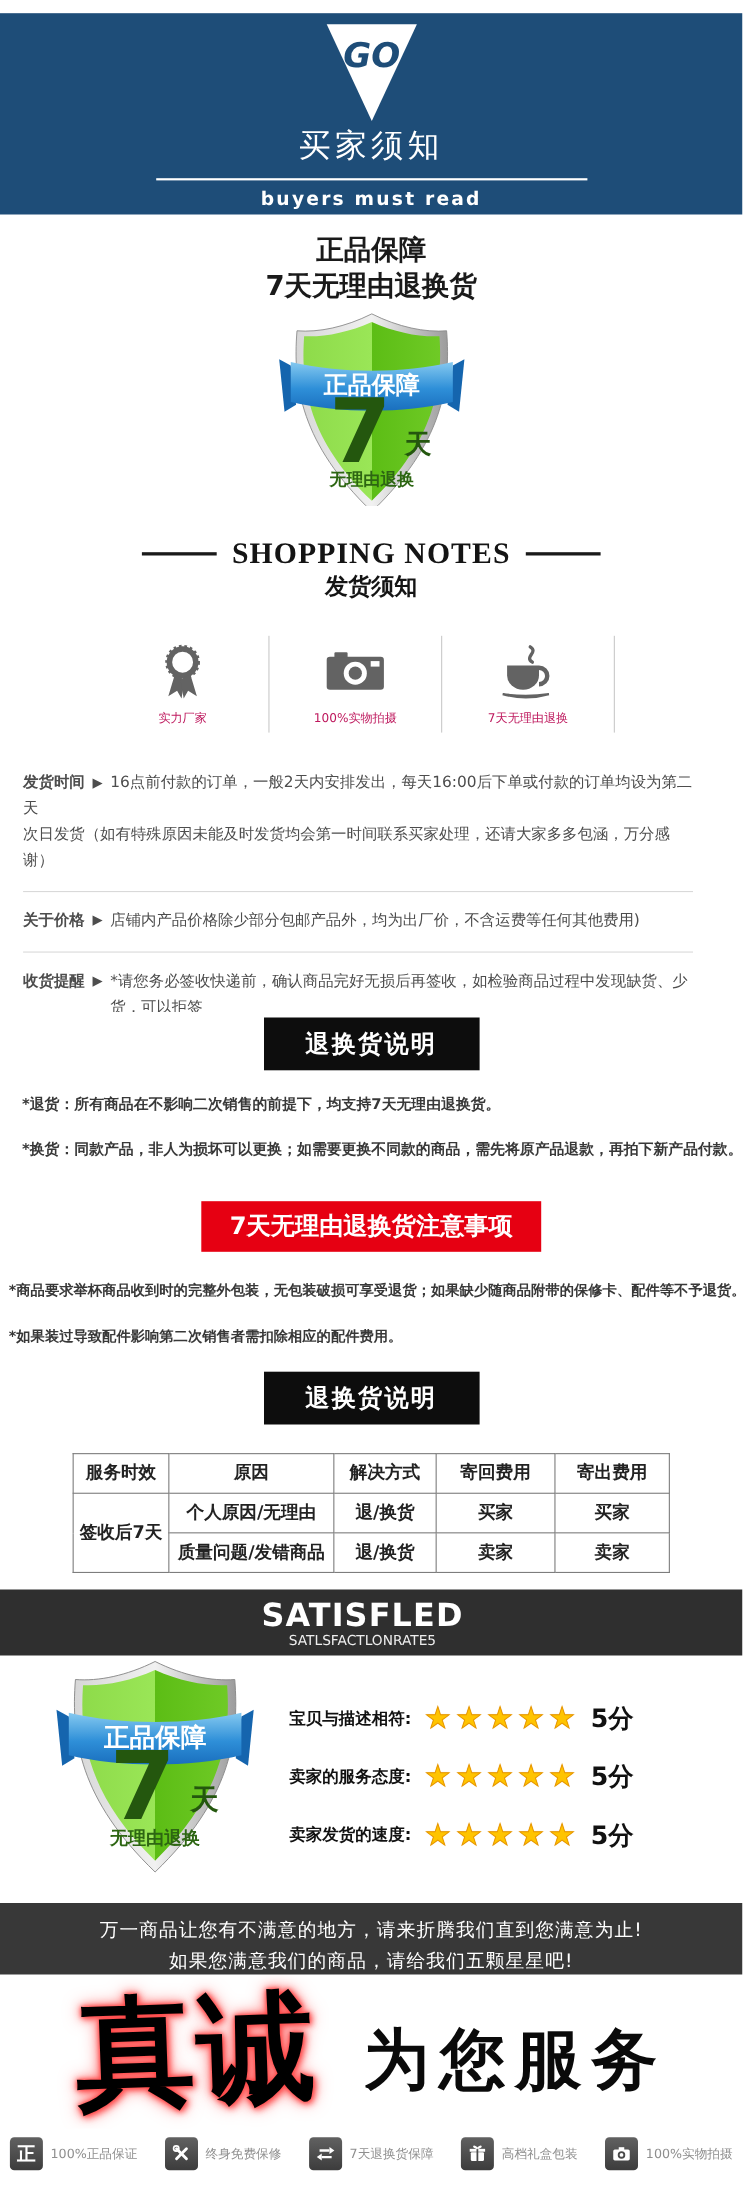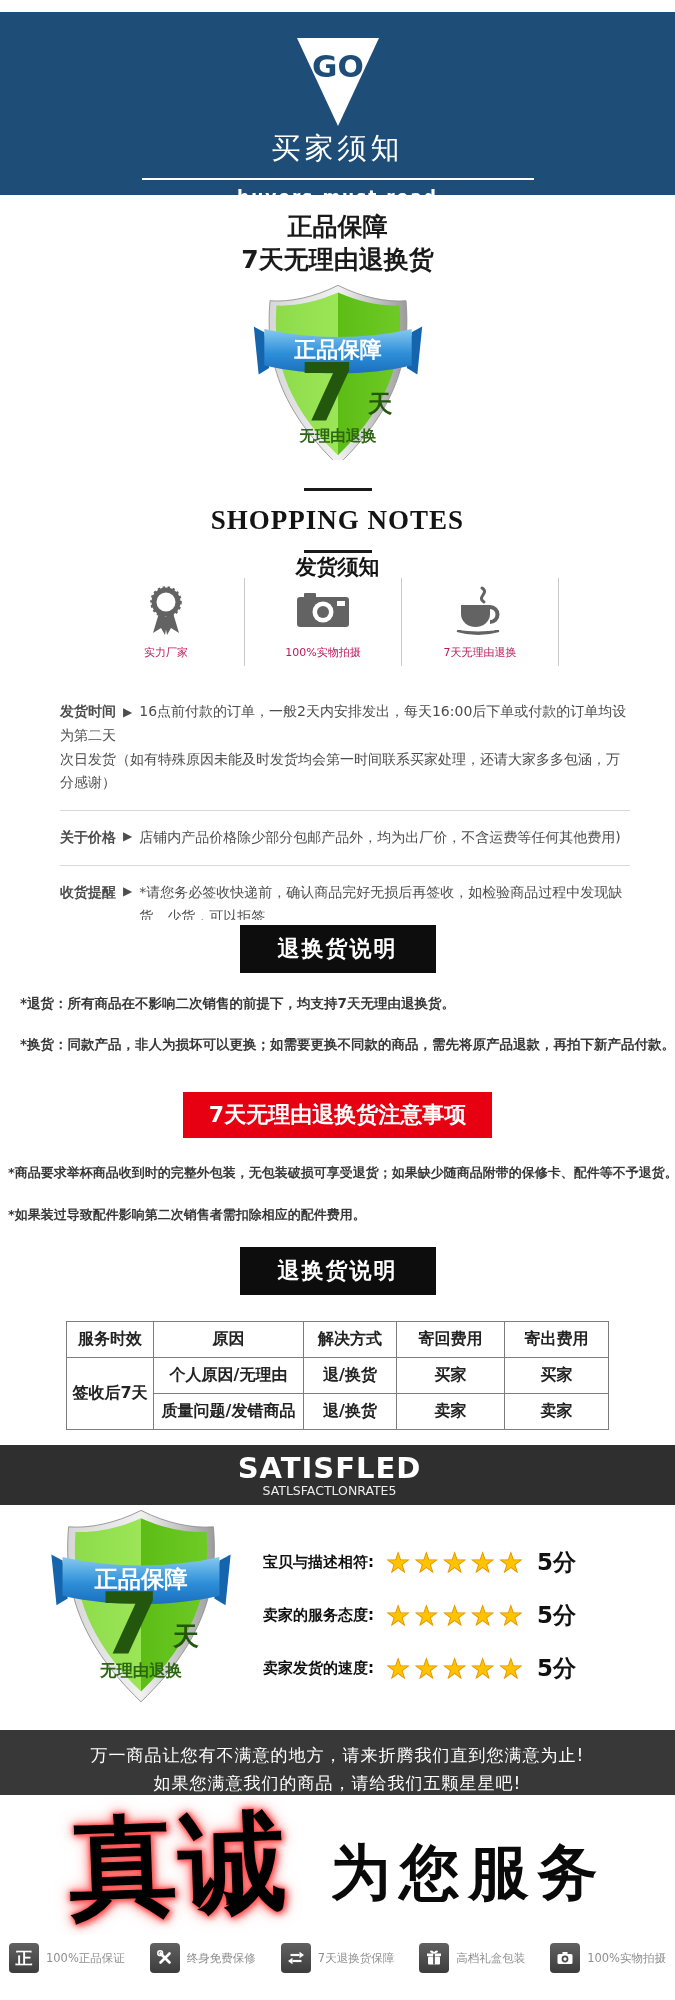--- a/index.html
+++ b/index.html
@@ -3,47 +3,47 @@
 <meta charset="utf-8">
 <style>
   * { margin:0; padding:0; box-sizing:border-box; }
   html,body { background:#fff; }
   body { width:675px; height:2000px; overflow:hidden; font-family:"DejaVu Sans","Liberation Sans",sans-serif; }
   .page { width:675px; height:2000px; background:#fff; }
 
   
   .top-strip { height:12px; background:#fff; }
   .header { height:183px; background:#1e4d78; text-align:center; color:#fff; overflow:hidden; }
-  .tri-wrap { padding-top:25px; }
+  .tri-wrap { padding-top:9px;font-style:italic; }
   .tri-wrap svg { display:block; margin:0 auto; }
   .hdr-title { font-size:29px; margin-top:2px; letter-spacing:4px; }
   .hdr-line { width:392px; height:2px; background:#fff; margin:9px auto 7px auto; }
   .hdr-sub { font-size:17px; font-weight:bold; letter-spacing:2px; }
 
   
   .sec-guarantee { height:265px; text-align:center; padding-top:16px; overflow:hidden; }
   .g-head { font-size:25px; font-weight:bold; color:#1a1a1a; line-height:1.3; }
   .shield-svg { display:block; margin:6px auto 0 auto; }
 
   
   .sec-shopnotes { height:100px; text-align:center; padding-top:28px; }
-  .sn-title { display:flex; align-items:center; justify-content:center; gap:14px;flex-direction:column; }
+  .sn-title { display:flex; align-items:center; justify-content:center; gap:14px; }
   .sn-title .t { font-family:"Liberation Serif","DejaVu Serif",serif; font-weight:bold; font-size:27px; letter-spacing:1px; color:#141414; }
   .sn-dash { width:68px; height:3px; background:#1a1a1a; }
   .sn-sub { font-size:21px; font-weight:bold; color:#141414; margin-top:0; }
 
   
   .sec-features { height:120px; display:flex; justify-content:center; align-items:center; padding-top:4px; }
   .feature { width:128px; text-align:center; }
   .feature svg { display:block; margin:0 auto; }
   .flabel { margin-top:8px; font-size:11px; color:#be185d; }
   .fdiv { width:1px; height:88px; background:#c9c9c9; margin:0 14px; }
 
   
-  .sec-notes { height:240px; padding:20px 45px 0 60px; font-size:14px; color:#4d4d4d; overflow:hidden; }
+  .sec-notes { height:240px; padding:20px 45px 0 21px; font-size:14px; color:#4d4d4d; overflow:hidden; }
   .note { line-height:1.7; }
   .note .lbl { font-weight:bold; color:#4d4d4d; }
   .note .arr { margin:0 7px; font-size:12px; color:#4d4d4d; }
   .note .txt { white-space:pre-line; }
   .note.hang { display:flex; }
   .note.hang .lbl { white-space:nowrap; }
   .note.hang .txt { flex:1; }
   .nd { border:none; border-top:1px solid #d9d9d9; margin:15px 0; }
 
   

